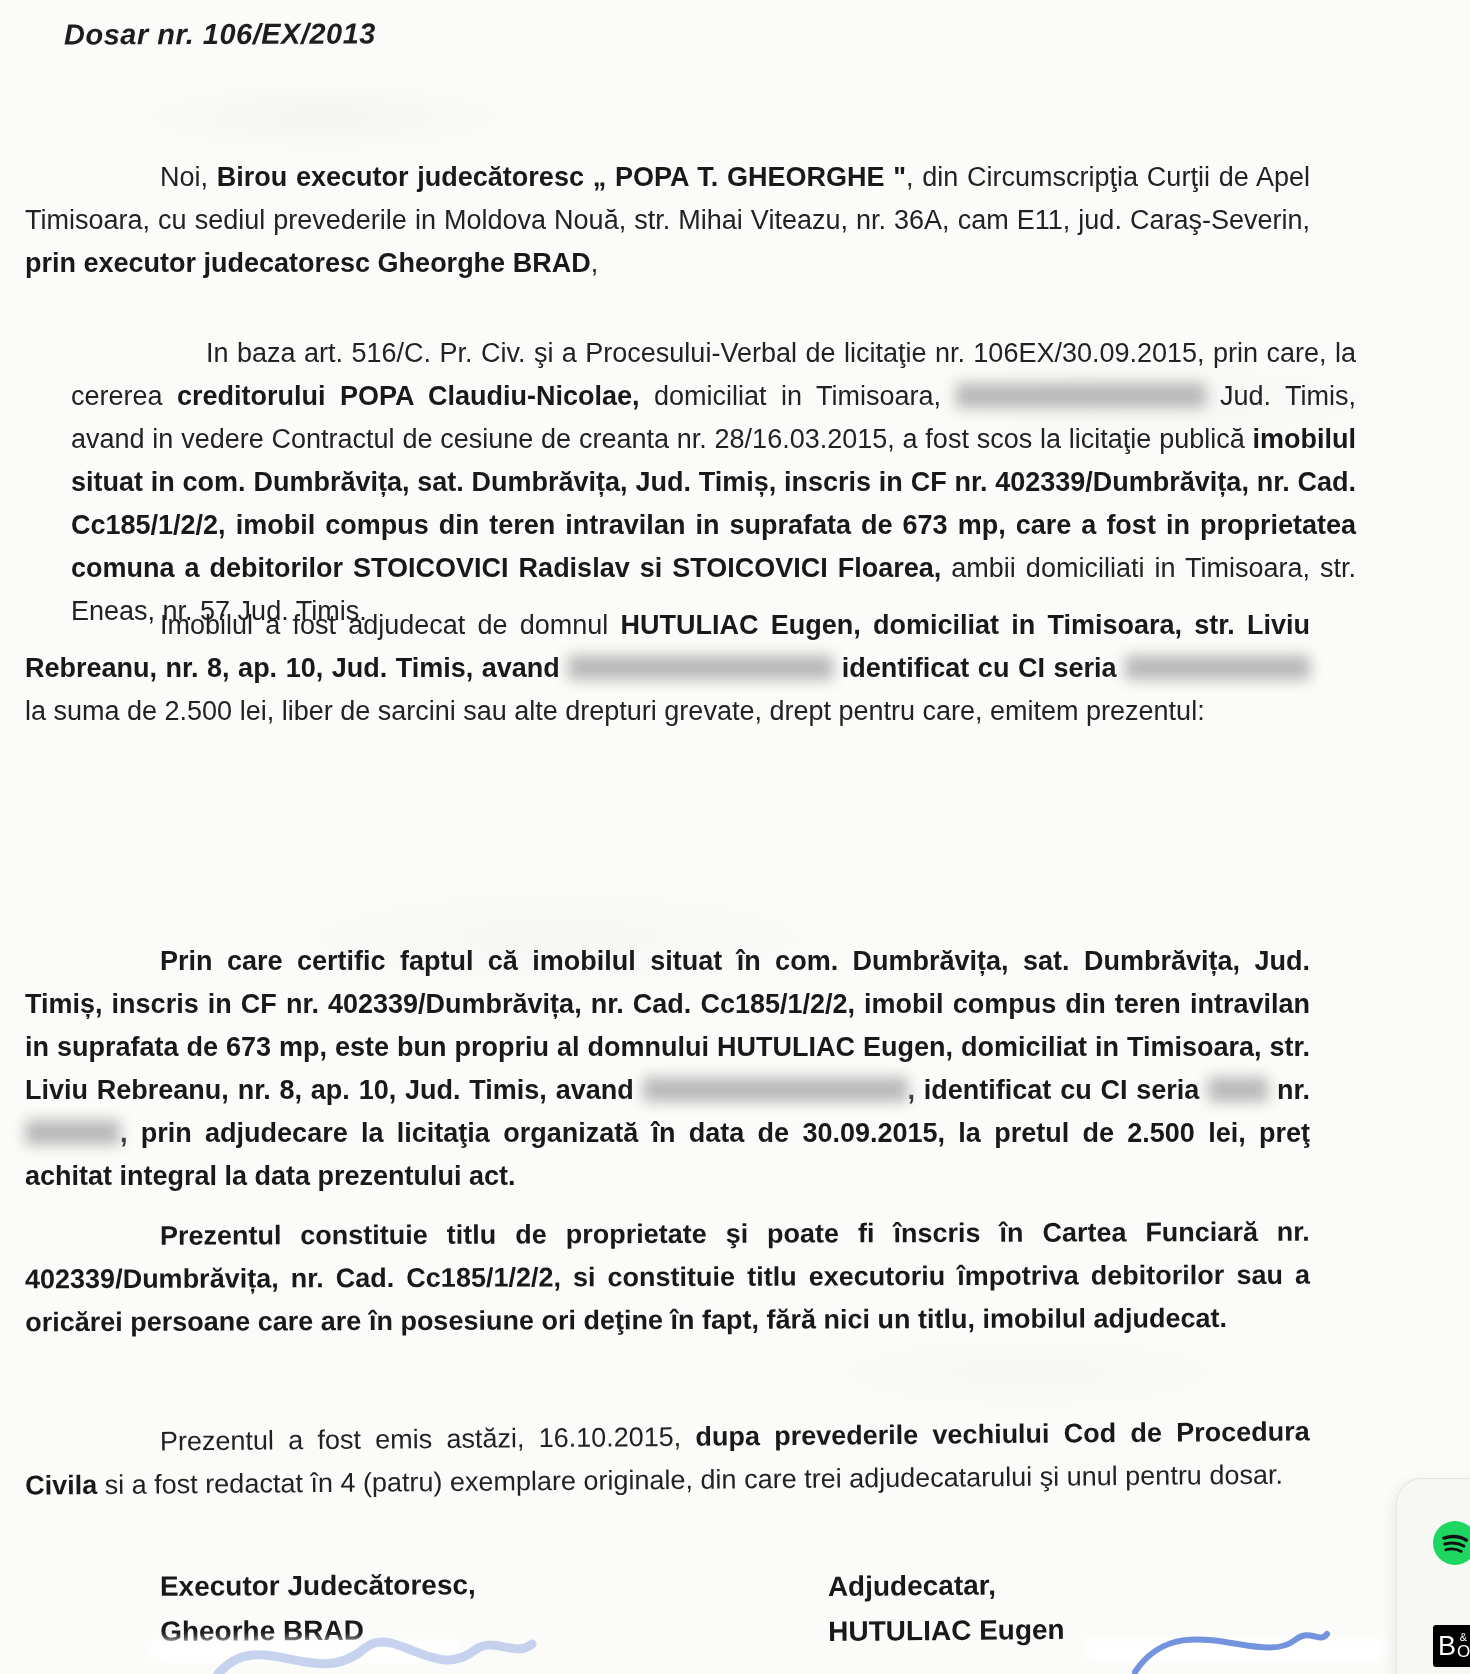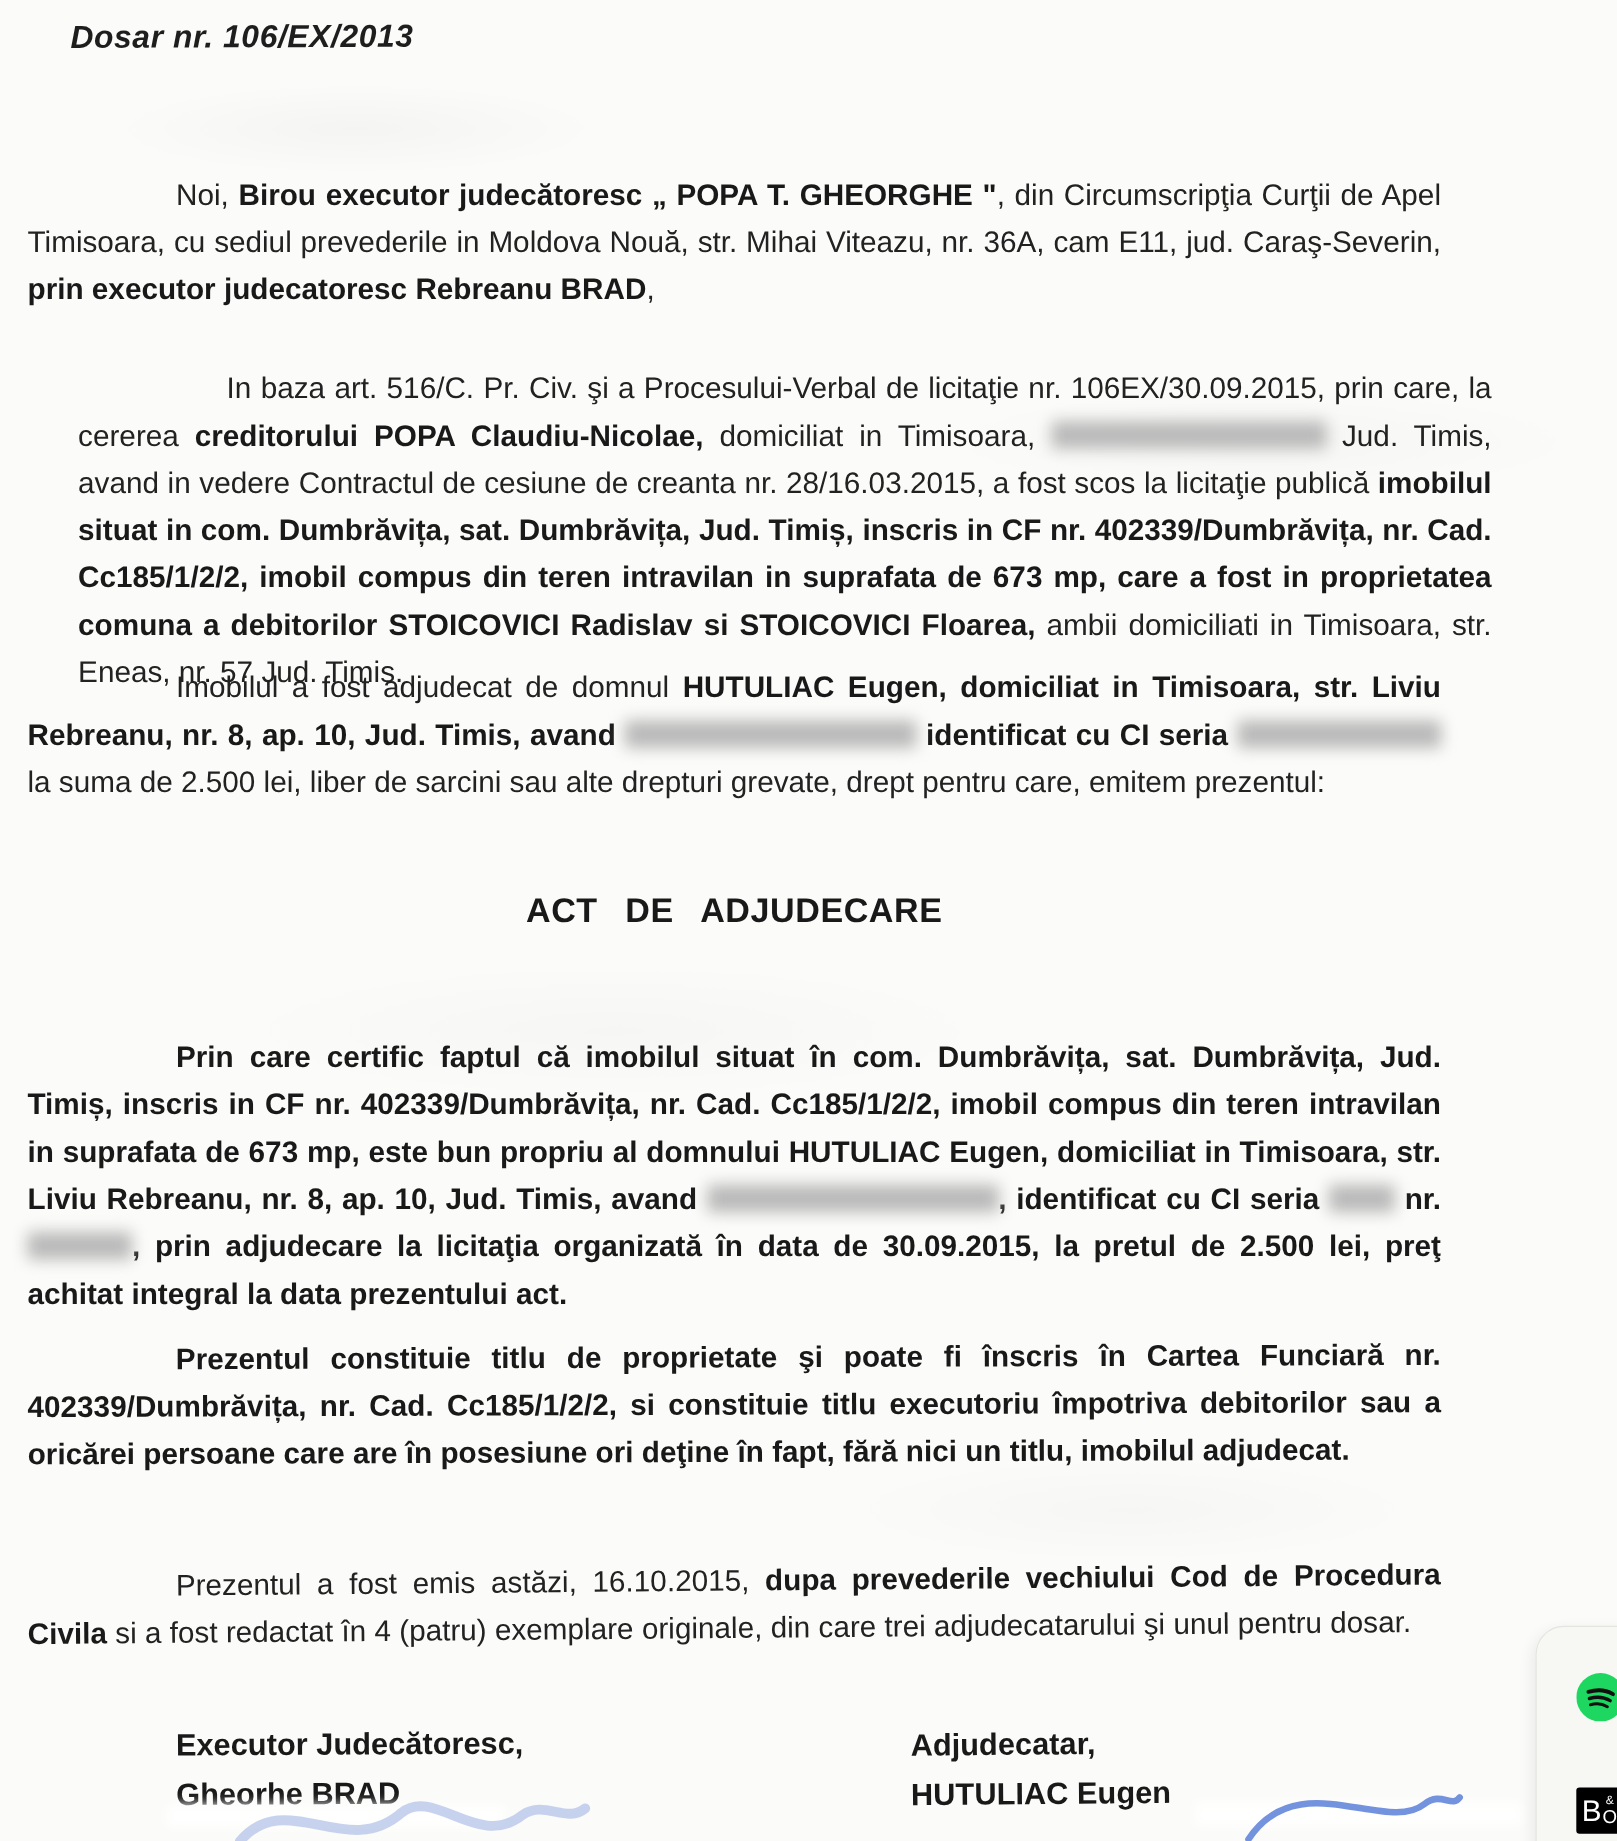--- a/index.html
+++ b/index.html
@@ -101,29 +101,28 @@
   .bo-o { font-size: 17px; }
 </style>
 </head>
 <body>
 
 <div class="page">
 
   <div class="case-number">Dosar  nr. 106/EX/2013</div>
 
   <div id="paragraphs-container">
-      <p class="para para-1"><span>Noi, </span><span class="b">Birou executor judecătoresc „ POPA T. GHEORGHE "</span><span>, din Circumscripţia Curţii de Apel Timisoara, cu sediul prevederile in  Moldova Nouă, str. Mihai Viteazu, nr. 36A, cam E11, jud. Caraş-Severin, </span><span class="b">prin executor judecatoresc Rebreanu BRAD</span><span>,</span></p>
+      <p class="para para-1"><span>Noi, </span><span class="b">Birou executor judecătoresc „ POPA T. GHEORGHE "</span><span>, din Circumscripţia Curţii de Apel Timisoara, cu sediul prevederile in  Moldova Nouă, str. Mihai Viteazu, nr. 36A, cam E11, jud. Caraş-Severin, </span><span class="b">prin executor judecatoresc Gheorghe BRAD</span><span>,</span></p>
       <p class="para para-2"><span>In baza art. 516/C. Pr. Civ. şi a Procesului-Verbal de licitaţie nr. 106EX/30.09.2015, prin care, la cererea </span><span class="b">creditorului POPA Claudiu-Nicolae,</span><span> domiciliat in Timisoara, </span><span class="redacted" style="width: 250px;"></span><span> Jud. Timis, avand in vedere Contractul de cesiune de creanta nr. 28/16.03.2015, a fost scos la licitaţie publică </span><span class="b">imobilul situat in com. Dumbrăvița, sat. Dumbrăvița, Jud. Timiș, inscris in CF nr. 402339/Dumbrăvița, nr. Cad. Cc185/1/2/2, imobil compus din teren intravilan in suprafata de 673 mp, care a fost in proprietatea comuna a debitorilor STOICOVICI Radislav si STOICOVICI Floarea,</span><span> ambii domiciliati in Timisoara, str. Eneas, nr. 57 Jud. Timis.</span></p>
       <p class="para para-3"><span>Imobilul a fost adjudecat de domnul </span><span class="b">HUTULIAC Eugen, domiciliat in Timisoara, str. Liviu Rebreanu, nr. 8, ap. 10, Jud. Timis, avand </span><span class="redacted" style="width: 265px;"></span><span class="b"> identificat cu CI seria </span><span class="redacted" style="width: 185px;"></span><span> la suma de 2.500 lei, liber de sarcini sau alte drepturi grevate, drept pentru care, emitem prezentul:</span></p>
       <p class="para para-4"><span class="b">Prin care certific faptul că imobilul situat în com. Dumbrăvița, sat. Dumbrăvița, Jud. Timiș, inscris in CF nr. 402339/Dumbrăvița, nr. Cad. Cc185/1/2/2, imobil compus din teren intravilan in suprafata de 673 mp, este bun propriu al domnului HUTULIAC Eugen, domiciliat in Timisoara, str. Liviu Rebreanu, nr. 8, ap. 10, Jud. Timis, avand </span><span class="redacted" style="width: 265px;"></span><span class="b">, identificat cu CI seria </span><span class="redacted" style="width: 60px;"></span><span class="b"> nr. </span><span class="redacted" style="width: 95px;"></span><span class="b">, prin adjudecare la licitaţia organizată în data de 30.09.2015, la pretul de 2.500 lei, preţ achitat integral la data prezentului act.</span></p>
       <p class="para para-5"><span class="b">Prezentul constituie titlu de proprietate şi poate fi înscris în Cartea Funciară nr. 402339/Dumbrăvița, nr. Cad. Cc185/1/2/2, si constituie titlu executoriu împotriva debitorilor sau a oricărei persoane care are în posesiune ori deţine în fapt, fără nici un titlu, imobilul adjudecat.</span></p>
       <p class="para para-6"><span>Prezentul  a fost emis astăzi, 16.10.2015, </span><span class="b">dupa prevederile vechiului Cod de Procedura Civila</span><span> si a fost redactat în 4 (patru) exemplare originale, din care trei adjudecatarului şi unul pentru dosar.</span></p>
     </div>
 
-  <div class="doc-title">ACT DE ADJUDECARE</div>
 
   <div class="sig sig-left">
     <div>Executor Judecătoresc,</div>
     <div>Gheorhe BRAD</div>
   </div>
 
   <div class="sig sig-right">
     <div>Adjudecatar,</div>
     <div>HUTULIAC Eugen</div>
   </div>

